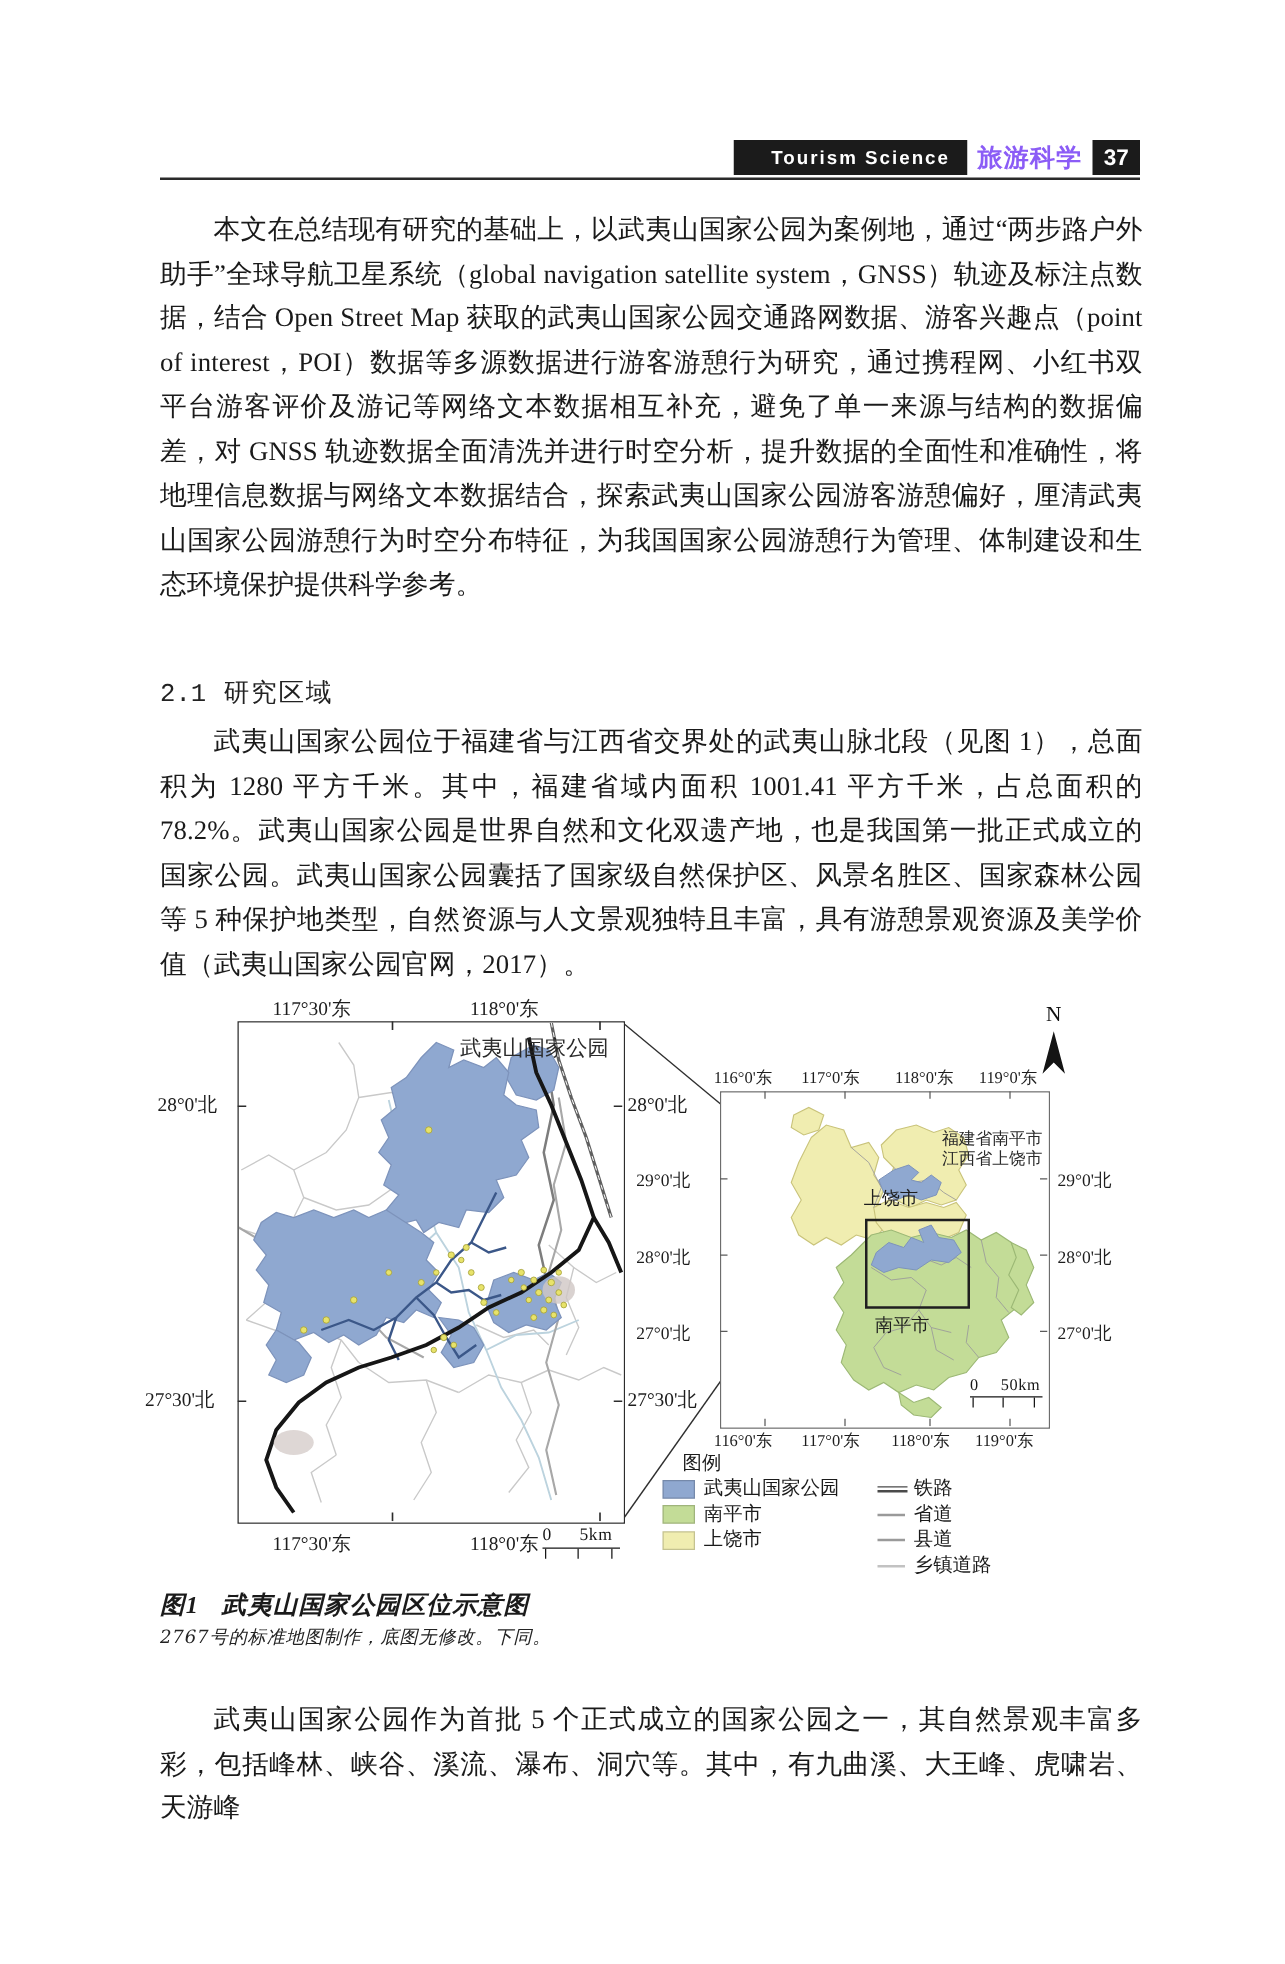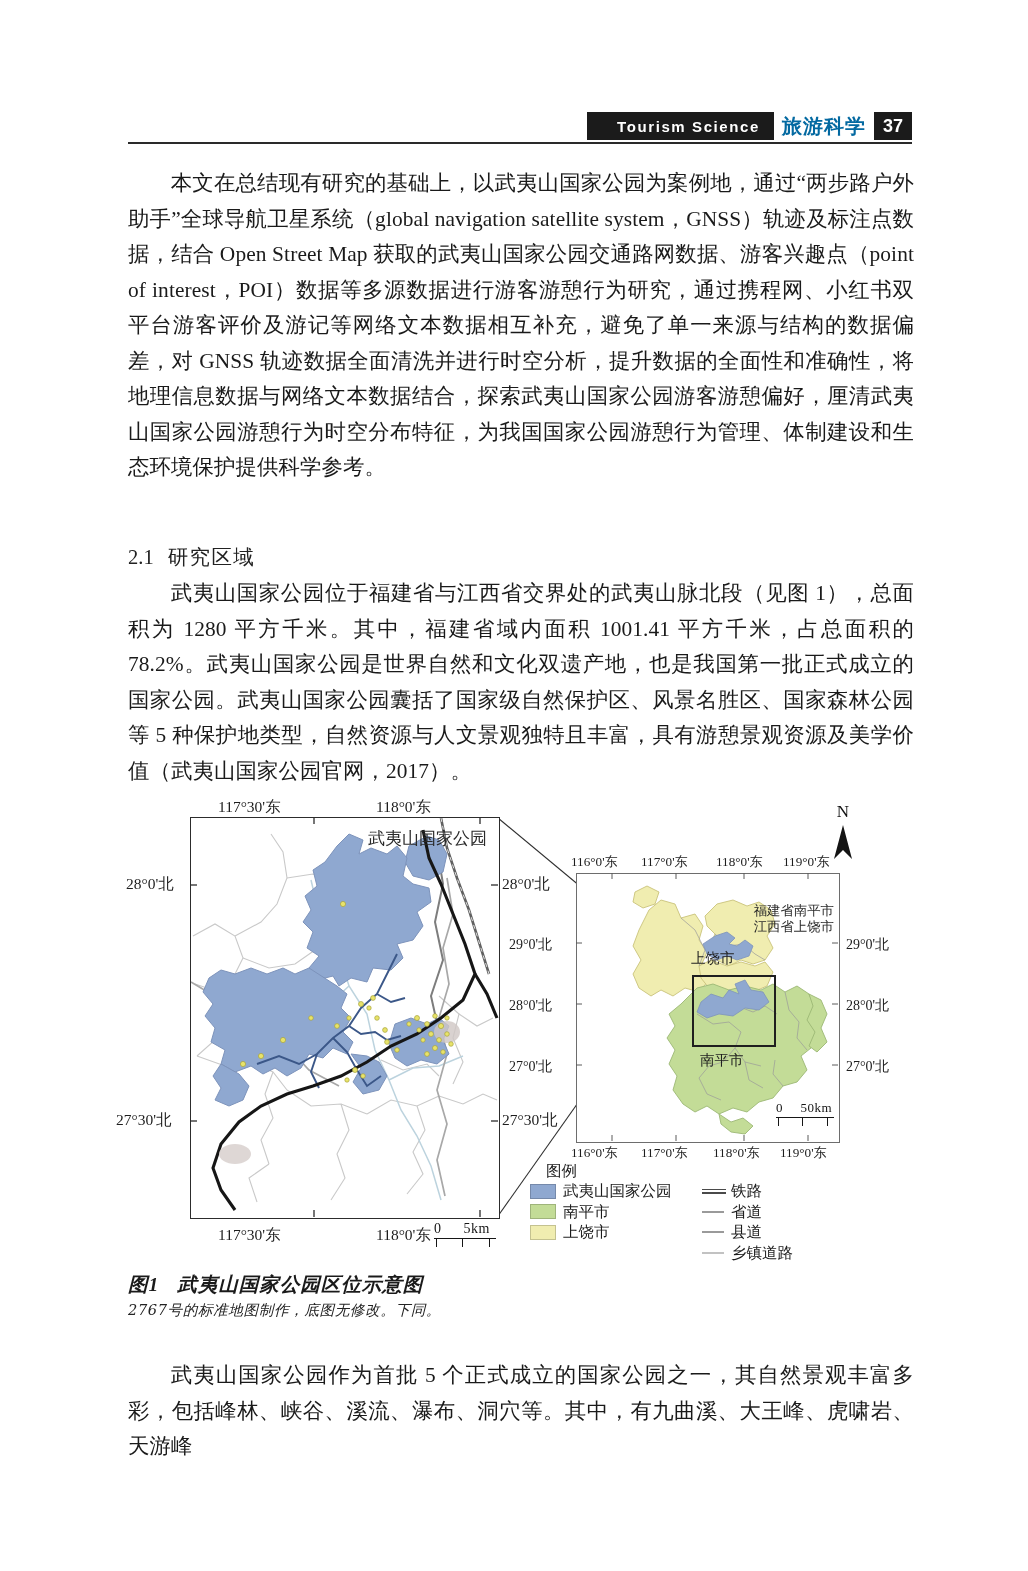--- a/index.html
+++ b/index.html
@@ -45,21 +45,21 @@
     font-weight: bold;
     font-size: 15px;
     letter-spacing: 1.6px;
     padding: 0 14px 0 30px;
     display: flex;
     align-items: center;
     line-height: 1;
   }
   .hdr-cn {
     background: #ffffff;
-    color: #0369a1;
+    color: #8b5cf6;
     font-family: Liberation Mono, monospace;
     font-weight: bold;
     font-size: 20px;
     letter-spacing: 1px;
     padding: 0 8px;
     display: flex;
     align-items: center;
   }
   .hdr-page {
     background: #1b1b1b;
@@ -100,21 +100,21 @@
     font-size: 21.5px;
     font-weight: bold;
     letter-spacing: 0.5px;
     line-height: 30px;
   }
   .h2 .num { margin-right: 16px; }
   .h3 {
     margin: 0;
     font-size: 20.5px;
     font-weight: normal;
-    font-family: Liberation Serif, serif;
+    font-family: Liberation Mono, monospace;
     letter-spacing: 1.4px;
     line-height: 28px;
     color: #222;
   }
   .h3 .num { margin-right: 14px; letter-spacing: 0; }
 
   
   .figure {
     position: absolute;
     left: 128px;

